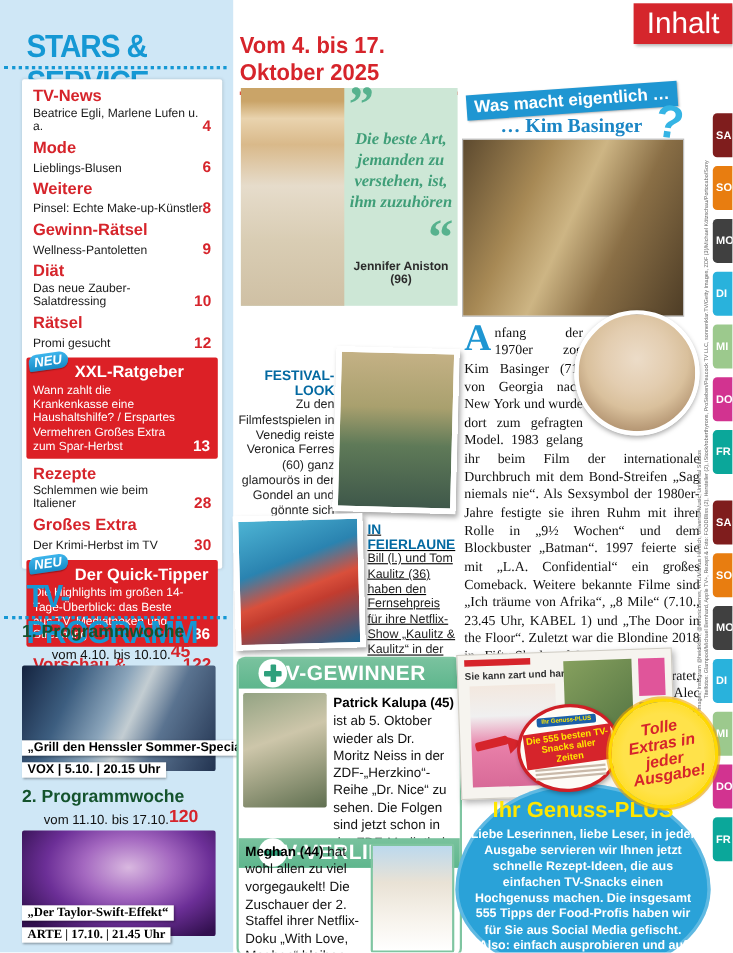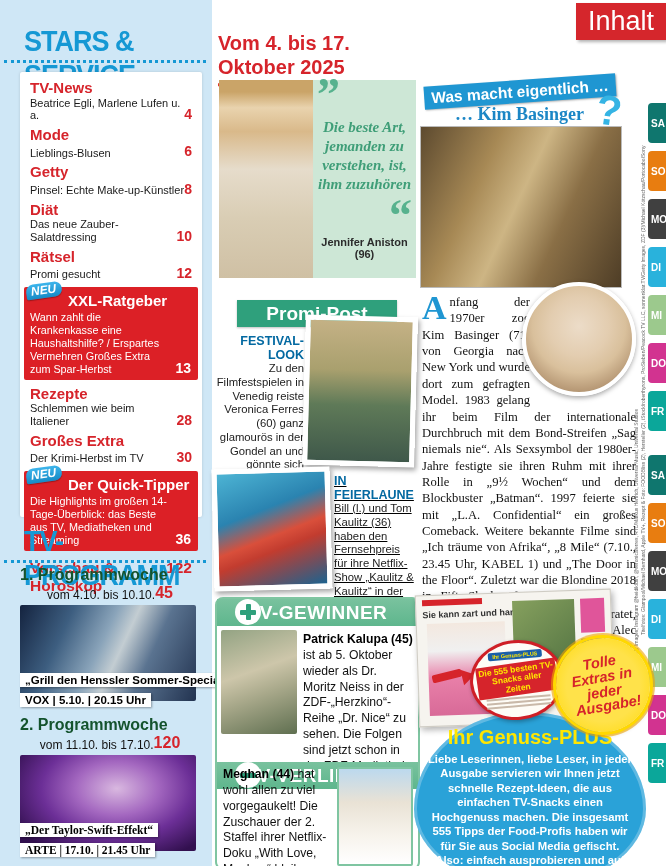--- a/index.html
+++ b/index.html
@@ -67,21 +67,21 @@
   .burst{background:radial-gradient(circle,#ffe24a 55%,#ffd800 100%);border-radius:50%;box-shadow:0 0 0 3px #ffd800,0 0 0 5px rgba(240,165,0,.6),1px 2px 5px rgba(0,0,0,.3);display:flex;align-items:center;justify-content:center;}
   .burst-text{color:#d6242b;font-weight:bold;font-style:italic;font-size:14.5px;text-align:center;line-height:1.02;transform:rotate(-10deg);width:62px;}
   .blob{background:#2aa2d8;border-radius:48% 52% 50% 50% / 55% 55% 45% 45%;box-shadow:inset 0 0 0 3px rgba(255,255,255,.25);text-align:center;}
   .blob-title{color:#ffe600;font-weight:bold;font-size:20px;margin-top:14px;}
   .blob-body{color:#fff;font-weight:bold;font-size:11.3px;line-height:1.28;width:206px;margin:3px auto 0 auto;}
   .arrow-bar{width:30px;height:8px;background:#d6242b;transform:rotate(-14deg);border-radius:2px;}
   .arrow-head{width:0;height:0;border-top:8px solid transparent;border-bottom:8px solid transparent;border-left:13px solid #d6242b;transform:rotate(-14deg);}
 
   
   .daytab{left:648px;width:18px;height:40px;border-radius:4px 0 0 4px;color:#fff;font-weight:bold;font-size:10px;display:flex;align-items:center;padding-left:3px;box-sizing:border-box;}
-  .c-sa{background:#0f766e;} .c-so{background:#e87d10;} .c-mo{background:#404040;}
+  .c-sa{background:#7f1d1d;} .c-so{background:#e87d10;} .c-mo{background:#404040;}
   .c-di{background:#29b2dc;} .c-mi{background:#9cc98d;} .c-do{background:#d23390;} .c-fr{background:#0ba79a;}
 
   .vcredit{writing-mode:vertical-rl;transform:rotate(180deg);font-size:5px;color:#666;height:540px;overflow:hidden;white-space:nowrap;}
 
   
   .ph-grill{background:linear-gradient(115deg,#14233f 0%,#3d5e80 25%,#8aa4ba 45%,#c3cdd2 55%,#5a7390 70%,#223350 100%);}
   .ph-taylor{background:radial-gradient(ellipse at 55% 35%,#d9b8e0 0%,#a468c0 30%,#6c2f97 55%,#32104f 85%);}
   .ph-movie{background:linear-gradient(115deg,#5d4a2f 0%,#a78955 30%,#cdb584 48%,#8a6f46 68%,#4e3d26 100%);}
   .ph-gondola{background:linear-gradient(180deg,#c4b185 0%,#a9a06e 35%,#5f7a58 60%,#3f584a 100%);}
   .ph-pool{background:linear-gradient(160deg,#4db4d4 0%,#2a83b0 35%,#d94f3b 55%,#c23c2f 65%,#1b6390 100%);}
@@ -108,24 +108,31 @@
           </div>
       </div>
       <div style="margin-bottom:5px;">
         <div class="it-title">Mode</div>
         <div class="it-row">
             <span class="it-sub">Lieblings-Blusen</span>
             <span class="it-page">6</span>
           </div>
       </div>
       <div style="margin-bottom:5px;">
-        <div class="it-title">Getty</div>
+        <div class="it-title">Weitere</div>
         <div class="it-row">
             <span class="it-sub">Pinsel: Echte Make-up-Künstler</span>
             <span class="it-page">8</span>
+          </div>
+      </div>
+      <div style="margin-bottom:5px;">
+        <div class="it-title">Gewinn-Rätsel</div>
+        <div class="it-row">
+            <span class="it-sub">Wellness-Pantoletten</span>
+            <span class="it-page">9</span>
           </div>
       </div>
       <div style="margin-bottom:5px;">
         <div class="it-title">Diät</div>
         <div class="it-row">
             <span class="it-sub">Das neue Zauber-Salatdressing</span>
             <span class="it-page">10</span>
           </div>
       </div>
       <div style="margin-bottom:4px;">
@@ -204,21 +211,20 @@
   <div class="abs aniston-card" style="left:219px;top:80px;width:197px;height:198px;">
     <div class="aniston-photo"></div>
     <div class="abs" style="left:98px;top:6px;width:95px;">
       <div class="q-mark">”</div>
       <div class="q-text" style="margin-top:14px;">Die beste Art, jemanden zu verstehen, ist, ihm zuzuhören</div>
       <div class="q-mark" style="text-align:right;margin-top:14px;">“</div>
       <div class="q-author" style="margin-top:10px;">Jennifer Aniston (96)</div>
     </div>
   </div>
 
-  <div class="abs green-banner" style="left:237px;top:300px;width:160px;height:27px;">Promi-Post</div>
 
   <div class="abs" style="left:216px;top:334px;width:88px;text-align:right;">
     <div class="pp-title">FESTIVAL-LOOK</div>
     <div class="pp-body">Zu den Filmfestspielen in Venedig reiste Veronica Ferres (60) ganz glamourös in der Gondel an und gönnte sich nebenbei auch ein bisschen Sightseeing</div>
   </div>
   <div class="abs photo-frame ph-gondola" style="left:304px;top:316px;width:102px;height:140px;transform:rotate(1.5deg);"></div>
 
   <div class="abs photo-frame ph-pool" style="left:213px;top:468px;width:108px;height:112px;transform:rotate(-1.5deg);"></div>
   <div class="abs" style="left:334px;top:474px;width:82px;text-decoration:underline;">
     <div class="pp-title">IN FEIERLAUNE</div>

